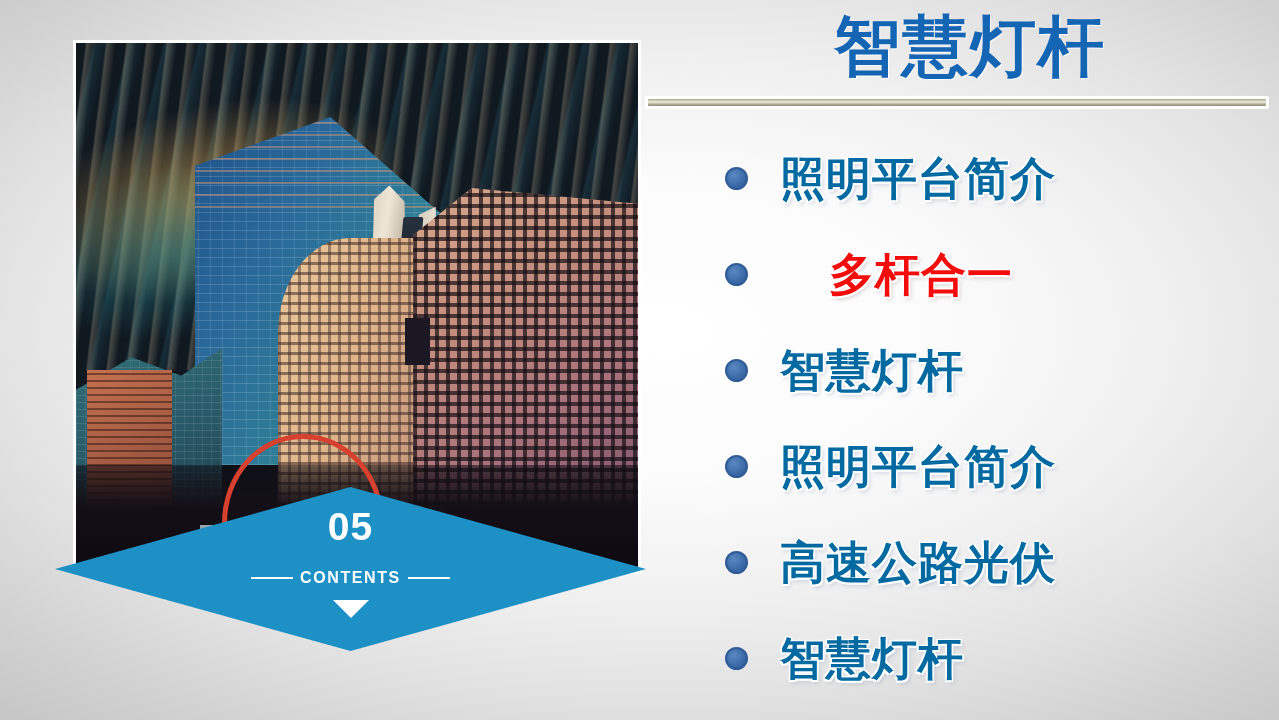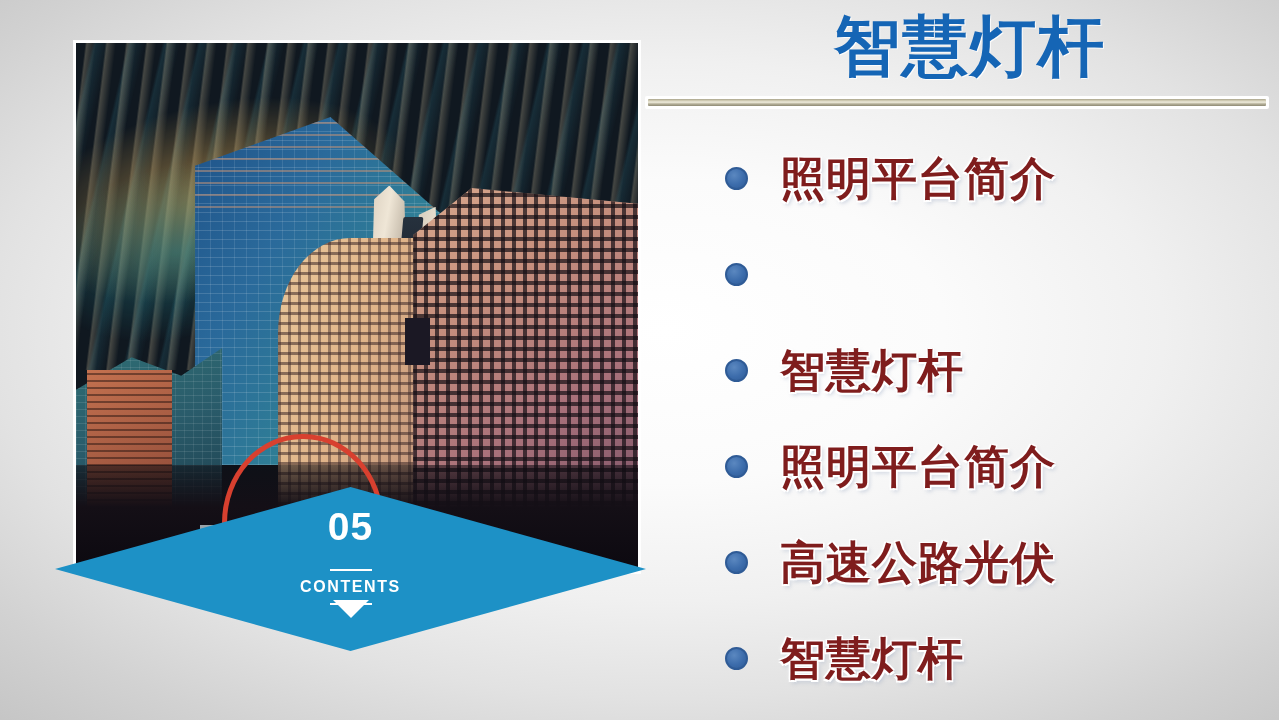--- a/index.html
+++ b/index.html
@@ -233,21 +233,20 @@
     font-family: "Liberation Sans", sans-serif;
   }
   .diamond-contents {
     position: absolute;
     left: 0; right: 0;
     top: 82px;
     display: flex;
     align-items: center;
     justify-content: center;
     gap: 7px;
-    flex-direction: column;
   }
   .rule { width: 42px; height: 2px; background: #ffffff; }
   .contents-label {
     color: #ffffff;
     font-size: 16px;
     font-weight: bold;
     letter-spacing: 1.6px;
   }
   .caret {
     position: absolute;
@@ -318,21 +317,21 @@
   }
   .bullet-text {
     margin-left: 81px;
     font-size: 45px;
     font-weight: bold;
     letter-spacing: 1px;
     line-height: 1;
     white-space: nowrap;
   }
   .bullet-text.blue {
-    color: #7f1d1d;
+    color: #0369a1;
     text-shadow:
       -1.5px -1.5px 0 #ffffff,  1.5px -1.5px 0 #ffffff,
       -1.5px  1.5px 0 #ffffff,  1.5px  1.5px 0 #ffffff,
        0 0 5px rgba(255,255,255,.95),
        2px 3px 4px rgba(120,140,175,.45);
     margin-left: 32px;
   }
   .bullet-text.red {
     color: #f30c0c;
     text-shadow:
@@ -387,20 +386,21 @@
 
   <div class="bullet-list">
 
     <div class="bullet-row">
       <span class="bullet-dot"></span>
       <span class="bullet-text blue">照明平台简介</span>
     </div>
 
     <div class="bullet-row">
       <span class="bullet-dot"></span>
+      <span class="bullet-text red">多杆合一</span>
     </div>
 
     <div class="bullet-row">
       <span class="bullet-dot"></span>
       <span class="bullet-text blue">智慧灯杆</span>
     </div>
 
     <div class="bullet-row">
       <span class="bullet-dot"></span>
       <span class="bullet-text blue">照明平台简介</span>

